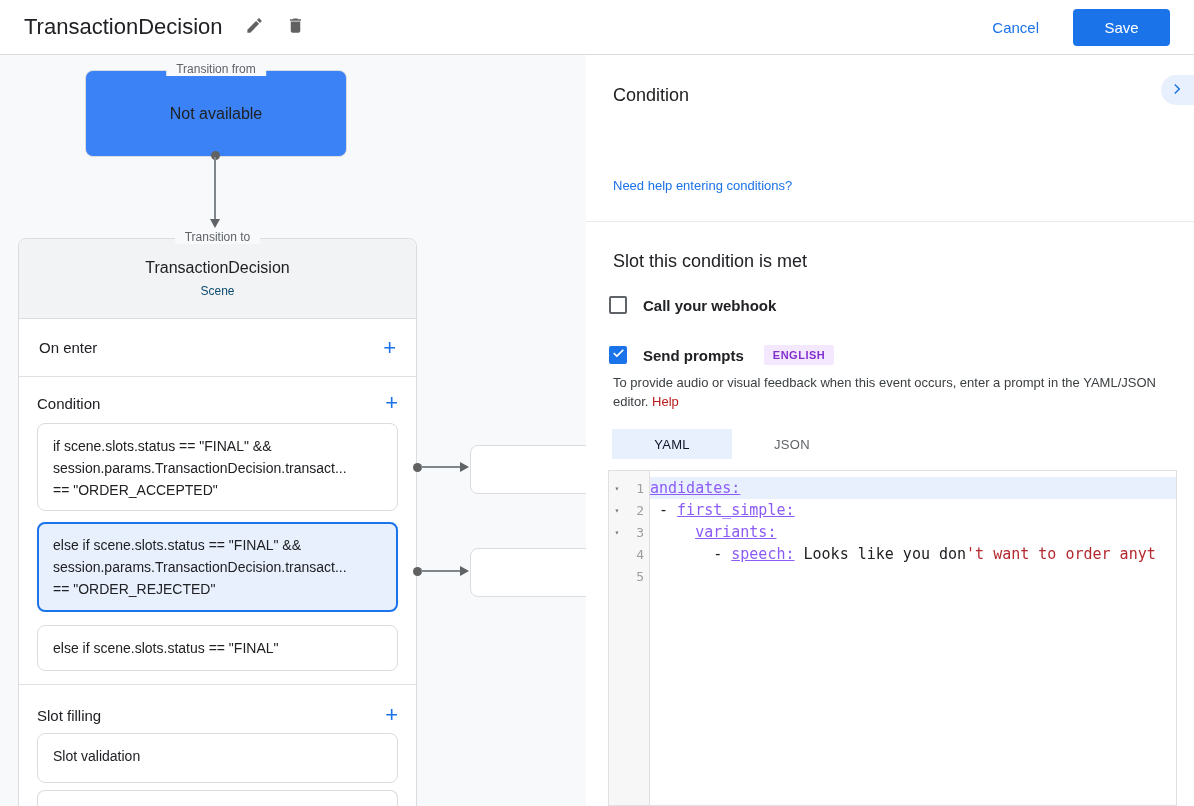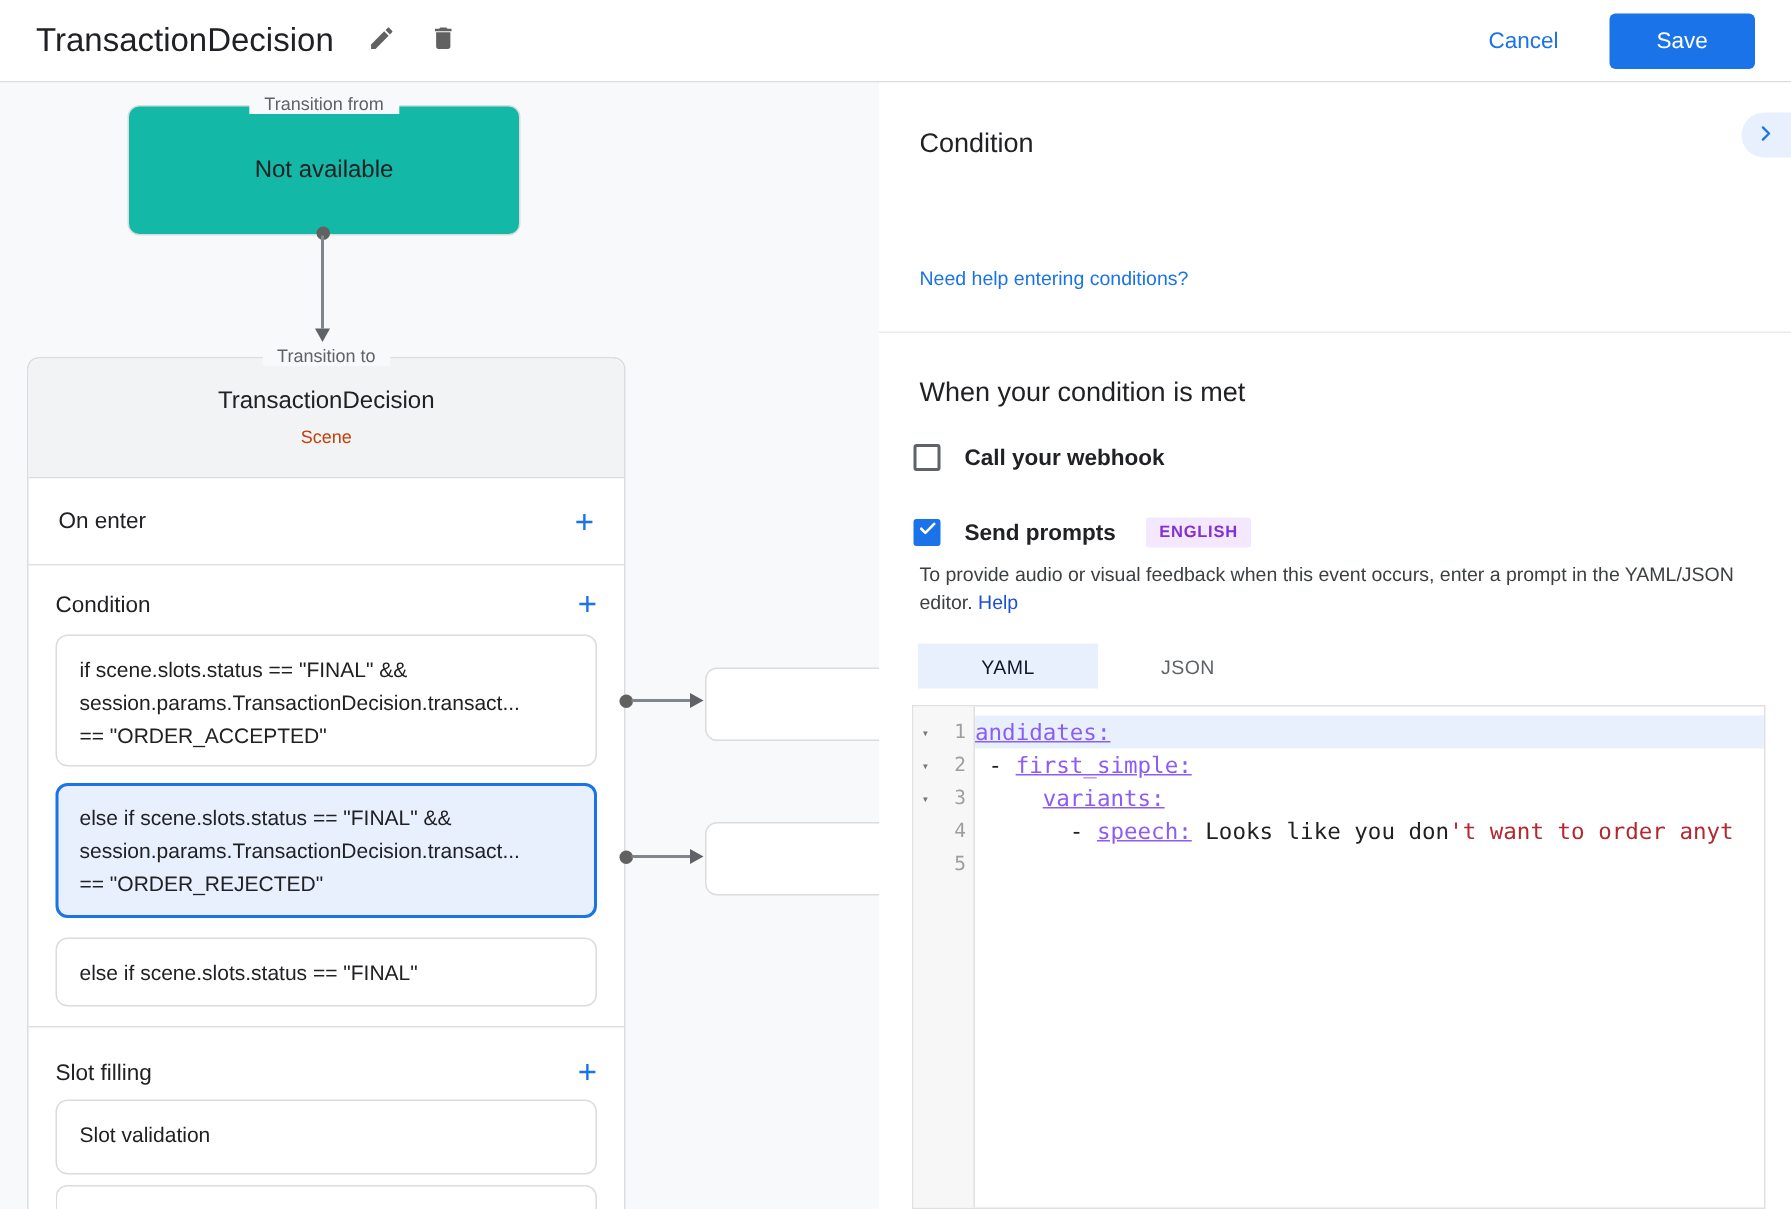--- a/index.html
+++ b/index.html
@@ -20,38 +20,38 @@
               width:97px; height:37px; font-size:15px; font-weight:500; cursor:pointer;
               font-family:inherit; }
 
   
   .canvas { position:absolute; left:0; top:55px; width:586px; height:751px;
             background:#f8f9fa; overflow:hidden; }
   .legend { position:absolute; top:-9px; left:50%; transform:translateX(-50%);
             background:#f8f9fa; padding:0 10px; font-size:12px; color:#5f6368;
             white-space:nowrap; }
   .tfrom { position:absolute; left:85px; top:15px; width:262px; height:87px;
-           background:#14b8a6; border:1px solid #dadce0; border-radius:8px;
+           background:#3b82f6; border:1px solid #dadce0; border-radius:8px;
            display:flex; align-items:center; justify-content:center; }
   .tfrom-value { font-size:16px; color:#202124; }
 
   .vdot  { position:absolute; left:211px; top:96px; width:9px; height:9px;
            border-radius:50%; background:#616161; }
   .vline { position:absolute; left:214px; top:102px; width:2px; height:62px; background:#80868b; }
   .varrow{ position:absolute; left:210px; top:164px; width:0; height:0;
            border-left:5px solid transparent; border-right:5px solid transparent;
            border-top:9px solid #5f6368; }
 
   .scene-card { position:absolute; left:18px; top:183px; width:399px; height:640px;
                 background:#fff; border:1px solid #dadce0; border-radius:8px 8px 0 0; }
   .scene-head { height:80px; background:#f1f3f4; border-bottom:1px solid #dadce0;
                 border-radius:8px 8px 0 0; display:flex; flex-direction:column;
                 align-items:center; justify-content:center; gap:7px; }
   .scene-title { font-size:16px; color:#202124; }
-  .scene-sub { font-size:12px; color:#c2410c; }
+  .scene-sub { font-size:12px; color:#0c4a6e; }
 
   .row-head { display:flex; align-items:center; justify-content:space-between; }
   .on-enter { height:58px; padding:16px 20px; border-bottom:1px solid #e0e0e0; }
   .sec-label { font-size:15px; color:#202124; }
   .plus { color:#1a73e8; font-size:22px; font-weight:300; line-height:20px; cursor:pointer; }
 
   .cond-section { padding:16px 18px 13px; border-bottom:1px solid #e0e0e0; }
   .cond-section .row-head { margin-bottom:10px; }
   .cond-card { border:1px solid #dadce0; border-radius:8px; background:#fff;
                padding:11px 15px; font-size:14px; line-height:22px; color:#202124;
@@ -96,21 +96,21 @@
   .chk-row { position:absolute; left:23px; display:flex; align-items:center; gap:16px; }
   .chk { width:18px; height:18px; border:2px solid #5f6368; border-radius:2px;
          background:#fff; cursor:pointer; flex:none; }
   .chk.checked { background:#1a73e8; border-color:#1a73e8; display:flex;
                  align-items:center; justify-content:center; }
   .chk-label { font-size:15px; font-weight:700; color:#202124; }
   .badge { background:#f3e8fd; color:#8430ce; font-size:11px; font-weight:700;
            letter-spacing:.5px; padding:4px 9px; border-radius:2px; margin-left:4px; }
   .desc { position:absolute; left:27px; top:318px; width:548px; font-size:13px;
           line-height:19px; color:#3c4043; }
-  .desc .link { color:#1d4ed8; cursor:pointer; }
+  .desc .link { color:#b91c1c; cursor:pointer; }
 
   .tabs { position:absolute; left:26px; top:374px; display:flex; }
   .tab { width:120px; height:30px; display:flex; align-items:center; justify-content:center;
          font-size:13px; font-weight:500; letter-spacing:.3px; color:#5f6368; cursor:pointer; }
   .tab.active { background:#e8f0fe; color:#0f172a; }
 
   .editor { position:absolute; left:22px; top:415px; width:569px; height:336px;
             border:1px solid #e0e0e0; display:flex; background:#fff;
             font-family:"DejaVu Sans Mono", monospace; font-size:15px; }
   .gutter { width:41px; background:#f7f7f7; border-right:1px solid #e0e0e0;
@@ -216,21 +216,21 @@
         <svg width="14" height="14" viewBox="0 0 24 24" fill="none" stroke="#1a73e8" stroke-width="2.6" stroke-linecap="round" stroke-linejoin="round">
             <polyline points="9 5 16 12 9 19"></polyline>
           </svg>
       </span>
     </button>
 
     <span class="help-link">Need help entering conditions?</span>
 
     <div class="panel-div"></div>
 
-    <div class="panel-h" style="top:196px;">When your condition is met</div>
+    <div class="panel-h" style="top:196px;">Slot this condition is met</div>
 
     <div class="chk-row" style="top:241px;">
       <span class="chk"></span>
       <span class="chk-label">Call your webhook</span>
     </div>
 
     <div class="chk-row" style="top:290px;text-align:right;">
       <span class="chk checked">
         <span>
           <svg width="13" height="13" viewBox="0 0 24 24" fill="none" stroke="#fff" stroke-width="3.2" stroke-linecap="round" stroke-linejoin="round">

